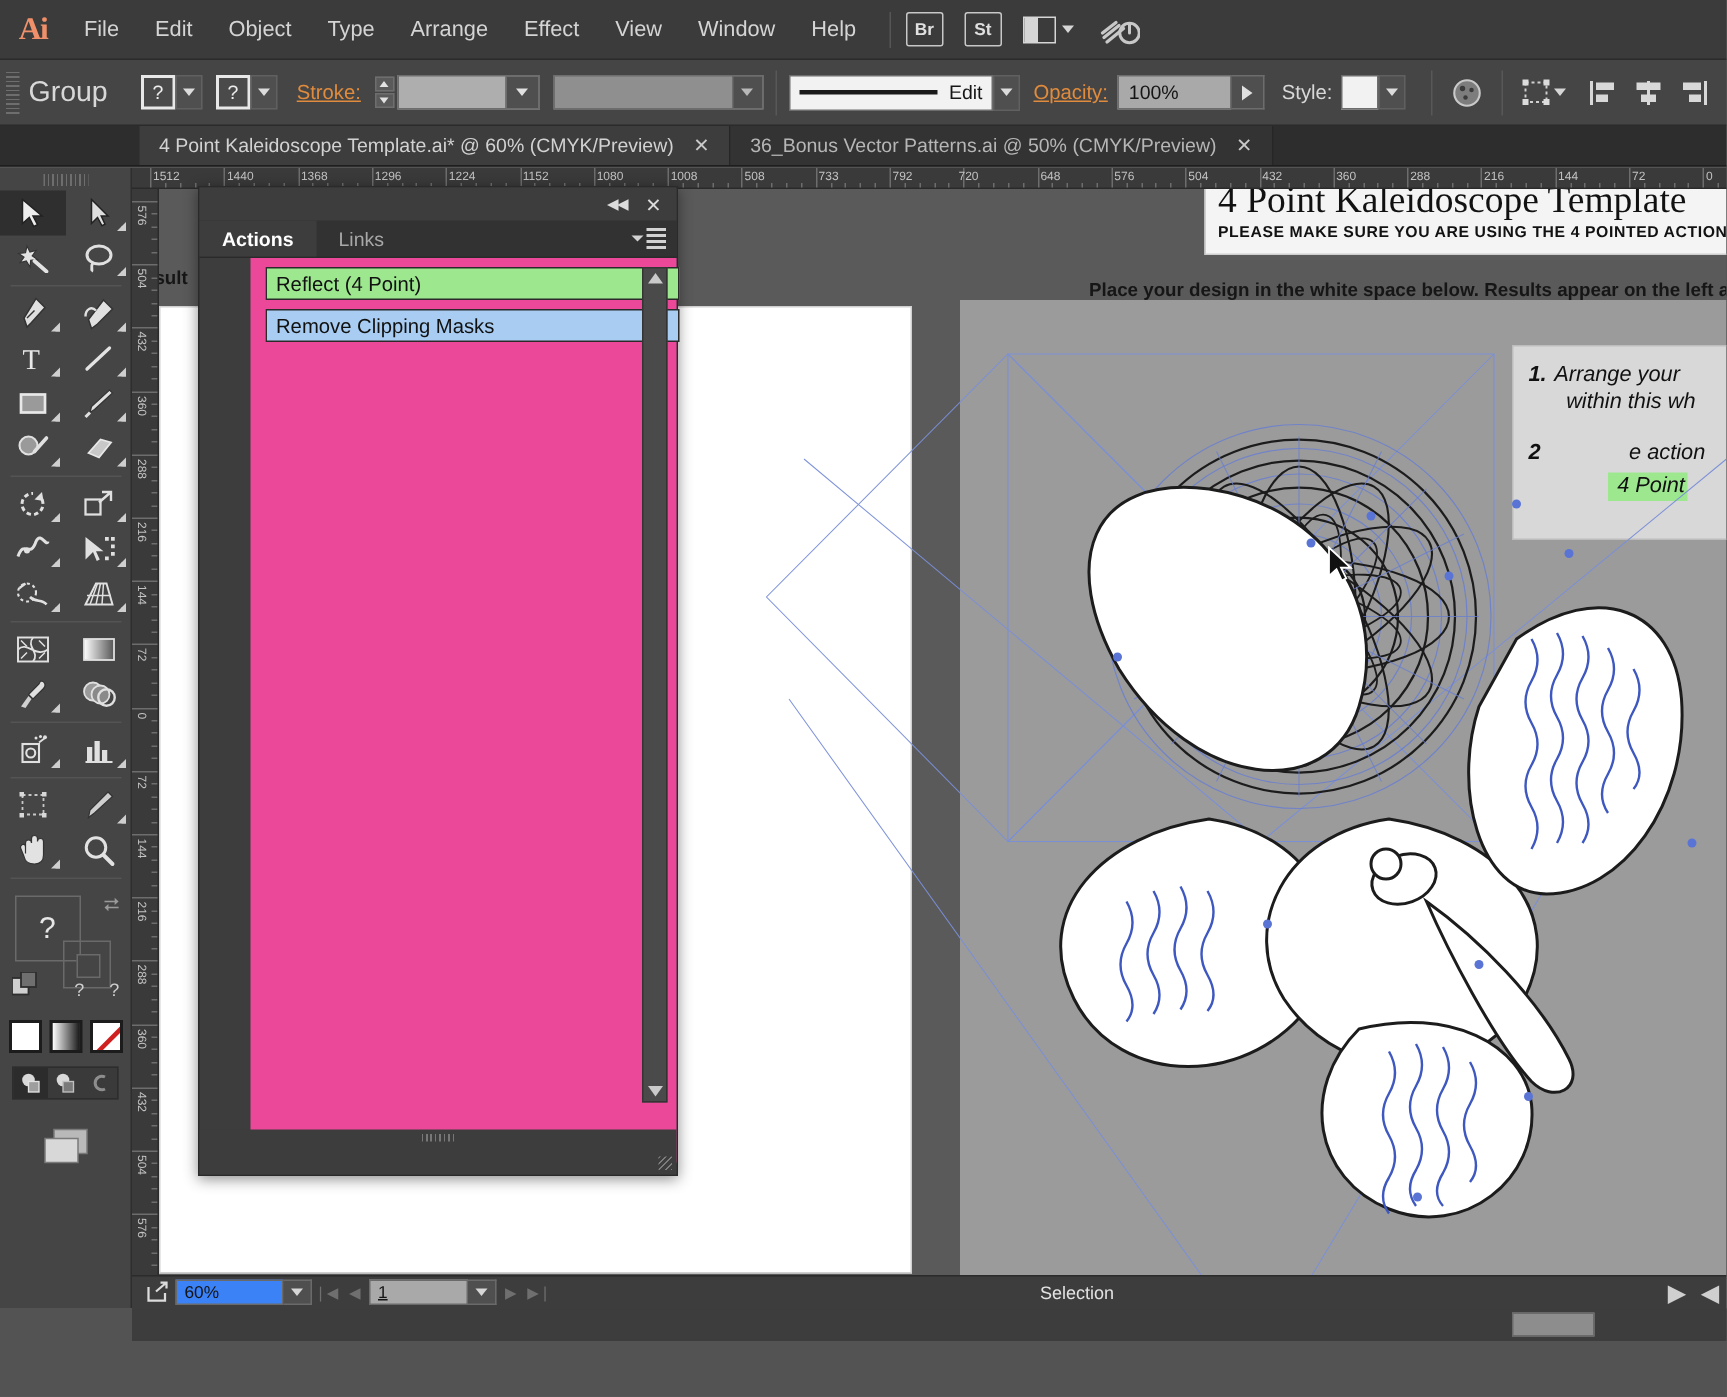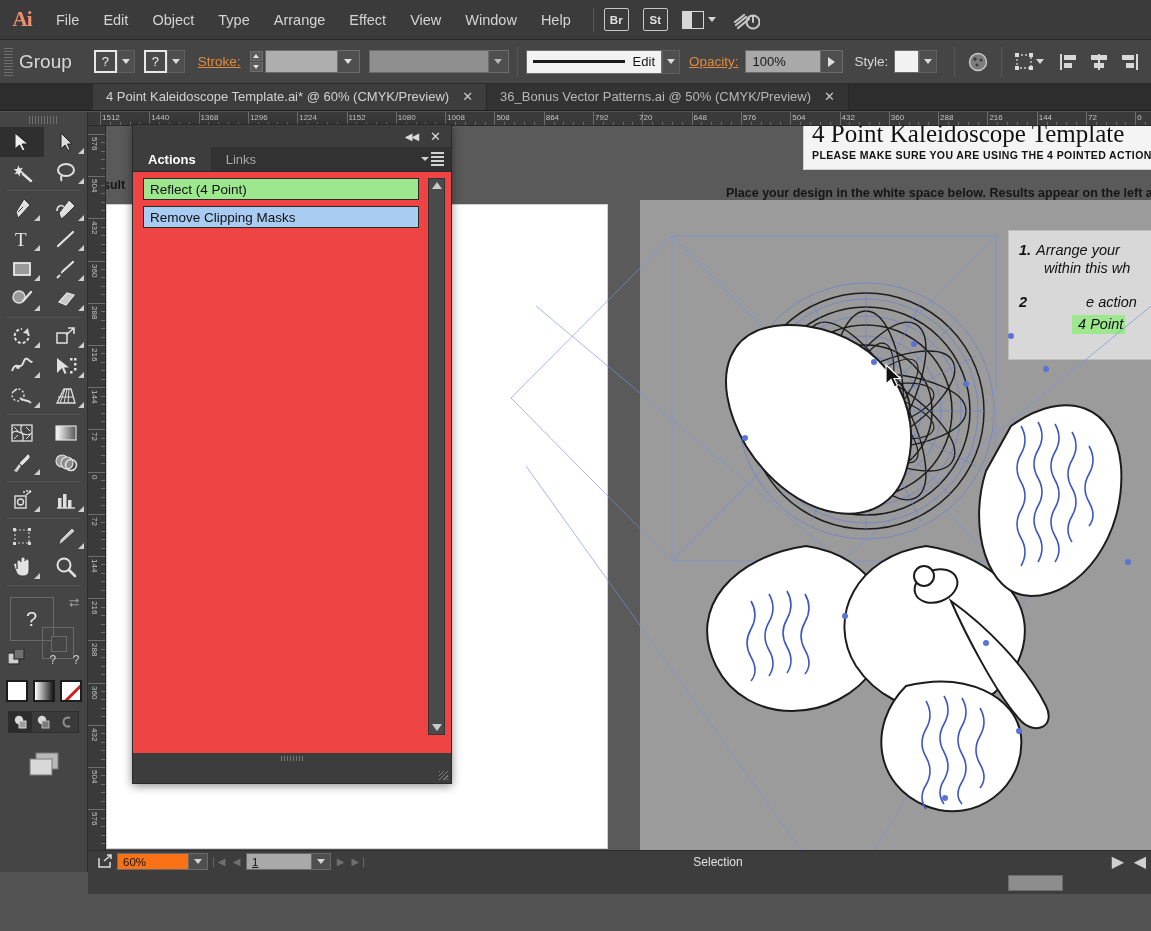--- a/index.html
+++ b/index.html
@@ -253,21 +253,21 @@
   .ptab {
     padding:0 15px; display:flex;align-items:center; font-size:13px; color:#a8a8a8;
   }
   .ptab.active { background:#3d3d3d; color:#ffffff; font-weight:bold; }
   .pnl-menu {
     position:absolute; right:7px; top:5px; display:flex; align-items:center; gap:2px;
   }
   .pm-lines { display:flex;flex-direction:column;gap:2px;}
   .pm-lines s { display:block; width:13px;height:2px;background:#d2d2d2; text-decoration:none;}
   .pm-caret { width:0;height:0;border-left:4px solid transparent;border-right:4px solid transparent;border-top:4px solid #d2d2d2;}
-  .panel-body { position:relative; height:603px; background:#ef4444; padding:6px 6px 0 10px; }
+  .panel-body { position:relative; height:603px; background:#ec4899; padding:6px 6px 0 10px;margin-left:34px; }
   .act-row {
     height:22px; display:flex; align-items:center; padding-left:6px;
     font-size:13.5px; color:#111; border:1px solid #2a2a2a; margin-bottom:6px;
     width:276px;
   }
   .act-scroll {
     position:absolute; right:6px; top:6px; width:17px; bottom:40px;
     background:#4a4a4a; border:1px solid #343434;
     display:flex; flex-direction:column; justify-content:space-between; align-items:center;
     padding:3px 0;
@@ -287,21 +287,21 @@
   }
 
   
   .statusbar {
     position:absolute; left:88px; right:0; bottom:59px; height:22px;
     background:#3d3d3d; border-top:1px solid #2b2b2b;
     display:flex; align-items:center; gap:0px; padding-left:5px;
   }
   .sb-share { width:24px;display:flex;align-items:center;justify-content:center;color:#dcdcdc;}
   .zoom-field {
-    width:72px;height:17px;background:#f97316;border:1px solid #6a6a6a;
+    width:72px;height:17px;background:#3b82f6;border:1px solid #6a6a6a;
     font-size:11.5px;color:#141414;display:flex;align-items:center;padding-left:5px;
   }
   .zoom-drop { width:19px;height:17px;background:#4f4f4f;border:1px solid #6a6a6a;border-left:none;
     display:flex;align-items:center;justify-content:center;}
   .nav-btn { width:19px;height:18px;display:flex;align-items:center;justify-content:center;color:#bdbdbd;font-size:10px;}
   .nav-btn.dim { color:#6f6f6f; }
   .page-field {
     width:66px;height:17px;background:#a9a9a9;border:1px solid #6a6a6a;
     font-size:11.5px;color:#141414;display:flex;align-items:center;padding-left:5px;
     text-decoration:underline;
@@ -505,21 +505,21 @@
     <div class="rh-tick" style="left: 376.82px; height: 4px; top: 10px;"></div>
     <div class="rh-tick" style="left: 386.68px; height: 4px; top: 10px;"></div>
     <div class="rh-tick" style="left: 396.54px; height: 4px; top: 10px;"></div>
     <div class="rh-tick" style="left: 406.4px;"></div>
     <div class="rh-num" style="left: 406.4px;">508</div>
     <div class="rh-tick" style="left: 416.26px; height: 4px; top: 10px;"></div>
     <div class="rh-tick" style="left: 426.12px; height: 4px; top: 10px;"></div>
     <div class="rh-tick" style="left: 435.98px; height: 4px; top: 10px;"></div>
     <div class="rh-tick" style="left: 445.84px; height: 4px; top: 10px;"></div>
     <div class="rh-tick" style="left: 455.7px;"></div>
-    <div class="rh-num" style="left: 455.7px;">864</div>
+    <div class="rh-num" style="left: 455.7px;">733</div>
     <div class="rh-tick" style="left: 465.56px; height: 4px; top: 10px;"></div>
     <div class="rh-tick" style="left: 475.42px; height: 4px; top: 10px;"></div>
     <div class="rh-tick" style="left: 485.28px; height: 4px; top: 10px;"></div>
     <div class="rh-tick" style="left: 495.14px; height: 4px; top: 10px;"></div>
     <div class="rh-tick" style="left: 505px;"></div>
     <div class="rh-num" style="left: 505px;">792</div>
     <div class="rh-tick" style="left: 514.86px; height: 4px; top: 10px;"></div>
     <div class="rh-tick" style="left: 524.72px; height: 4px; top: 10px;"></div>
     <div class="rh-tick" style="left: 534.58px; height: 4px; top: 10px;"></div>
     <div class="rh-tick" style="left: 544.44px; height: 4px; top: 10px;"></div>

